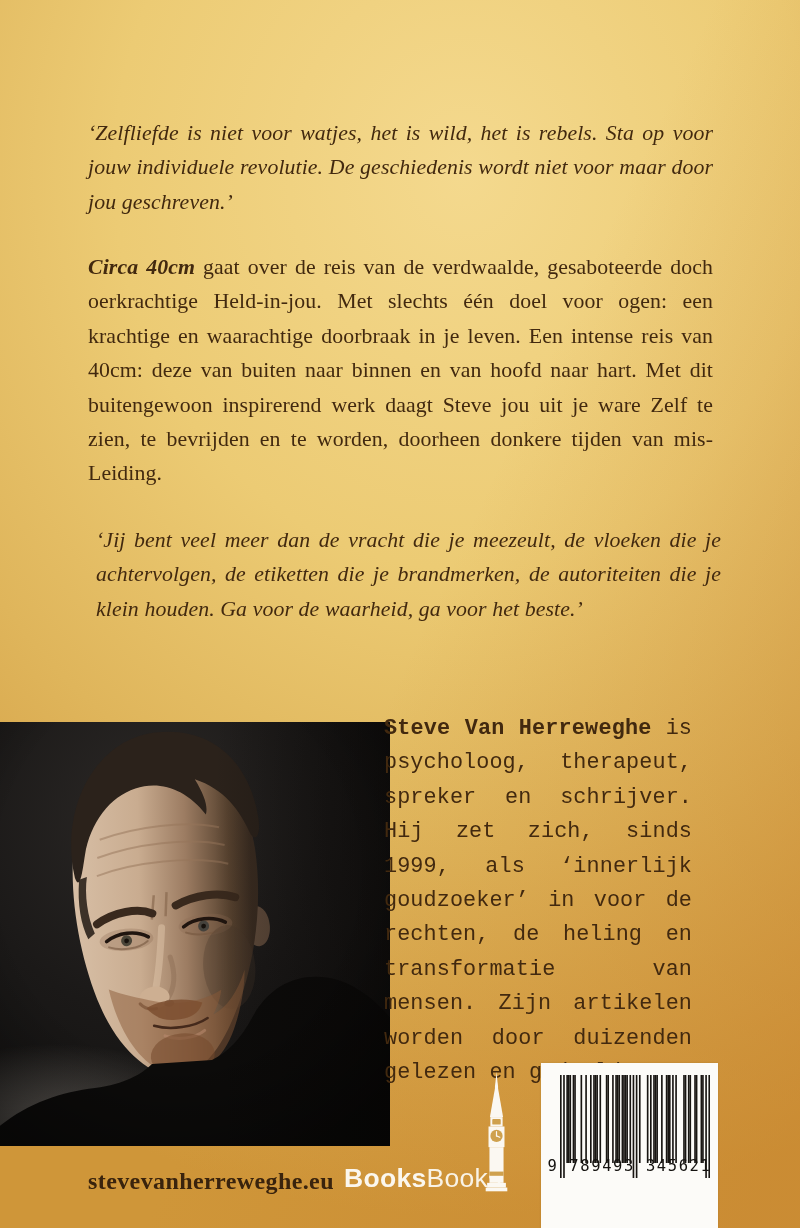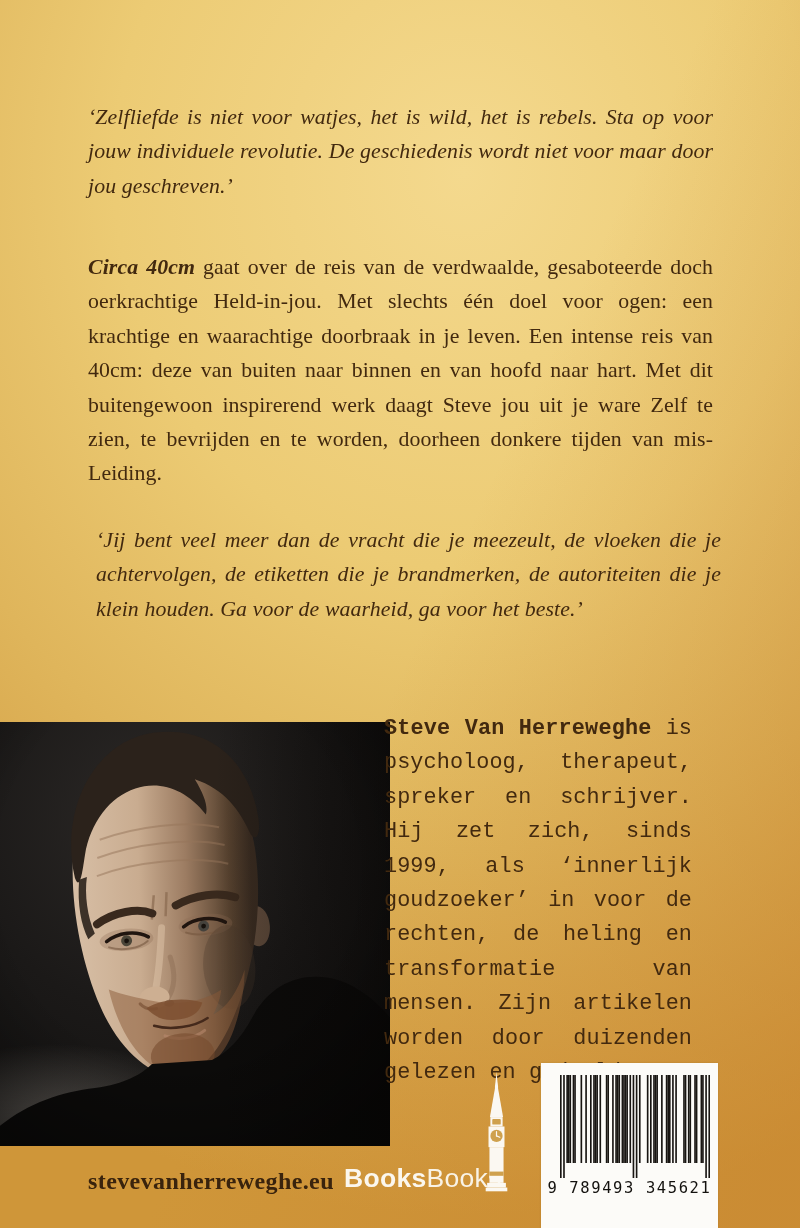--- a/index.html
+++ b/index.html
@@ -5,36 +5,36 @@
   html,body{margin:0;padding:0;background:#888;}
   .cover{
     position:relative;width:800px;height:1228px;overflow:hidden;
     font-family:"Liberation Serif",serif;color:#42290f;
     background:
       linear-gradient(115deg, rgba(210,150,60,0) 52%, rgba(198,130,46,.5) 96%),
       radial-gradient(115% 85% at 58% 14%, #f4d98e 0%, #eccb74 38%, #dfb55b 65%, #d49f44 88%, #cf9639 100%);
   }
   .tblock{position:absolute;left:88px;width:625px;margin:0;font-size:21.8px;line-height:34.4px;text-align:justify;letter-spacing:.1px;}
   .quote{font-style:italic;hyphens:manual;}
-  .q-top{top:100px;}
+  .q-top{top:116px;}
   .synopsis{top:250px;}
   .q-bottom{top:523px;margin-left:8px;}
   .italic{font-style:italic;font-weight:bold;}
   .bio{left:384px;top:712px;width:308px;font-family:Liberation Mono, monospace;}
   .bio strong{font-weight:bold;letter-spacing:.2px;}
   .photo{position:absolute;left:0;top:722px;width:390px;height:424px;}
   .photo svg{display:block;width:100%;height:100%;}
   .website{position:absolute;left:88px;top:1168px;font-size:24px;font-weight:bold;color:#39230d;letter-spacing:.4px;}
   .publisher{position:absolute;left:344px;top:1163px;font-family:"Liberation Sans",sans-serif;font-size:26.5px;color:#fbf7ee;letter-spacing:.3px;}
   .pub-bold{font-weight:bold;}
   .pub-light{font-weight:300;opacity:.96;}
   .tower{position:absolute;left:480px;top:1072px;width:33px;height:124px;}
   .barcode-box{position:absolute;left:541px;top:1063px;width:177px;height:165px;background:#fcfbf8;box-shadow:0 0 2px rgba(120,80,20,.25);}
   .bars{position:absolute;left:19px;top:12px;width:150px;height:103px;}
-  .digits{position:absolute;left:5px;top:116px;width:167px;text-align:center;font-family:"DejaVu Sans Mono",monospace;font-size:15.5px;letter-spacing:1.6px;color:#14120f;background:transparent;}
+  .digits{position:absolute;left:5px;top:94px;width:167px;text-align:center;font-family:"DejaVu Sans Mono",monospace;font-size:15.5px;letter-spacing:1.6px;color:#14120f;background:transparent;}
 </style>
 </head>
 <body>
 
 <div class="cover">
 
   <p class="tblock quote q-top">‘Zelfliefde is niet voor watjes, het is wild, het is rebels. Sta op voor jouw individuele revolutie. De geschiedenis wordt niet voor maar door jou geschreven.’</p>
 
   <p class="tblock synopsis"><span class="italic">Circa 40cm</span><span> gaat over de reis van de verdwaalde, gesaboteerde doch oerkrachtige Held-in-jou. Met slechts één doel voor ogen: een krachtige en waarachtige doorbraak in je leven. Een intense reis van 40cm: deze van buiten naar binnen en van hoofd naar hart. Met dit buitengewoon inspirerend werk daagt Steve jou uit je ware Zelf te zien, te bevrijden en te worden, doorheen donkere tijden van mis-Leiding.</span></p>
 

